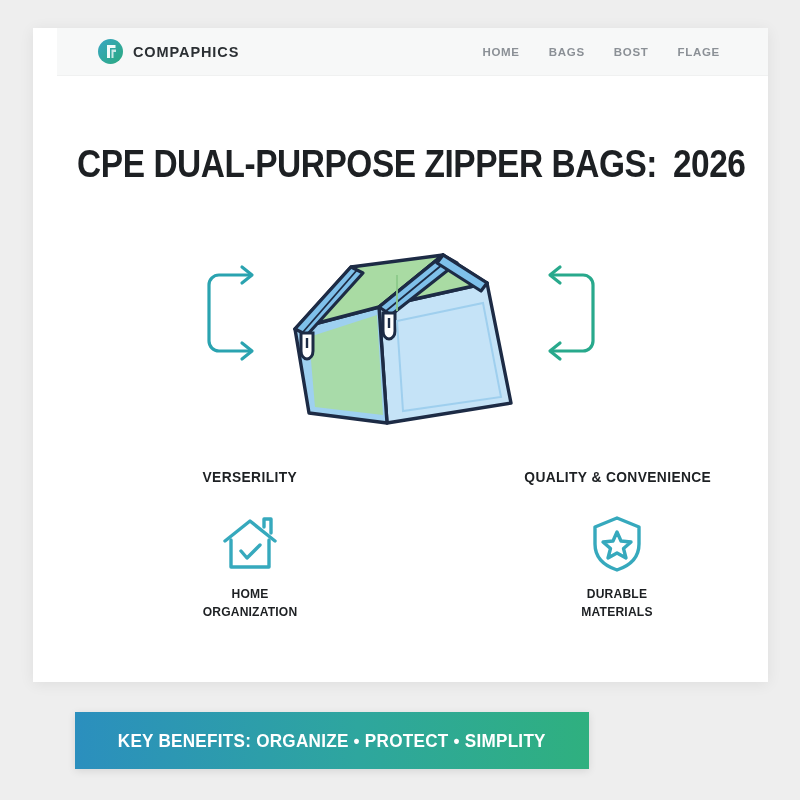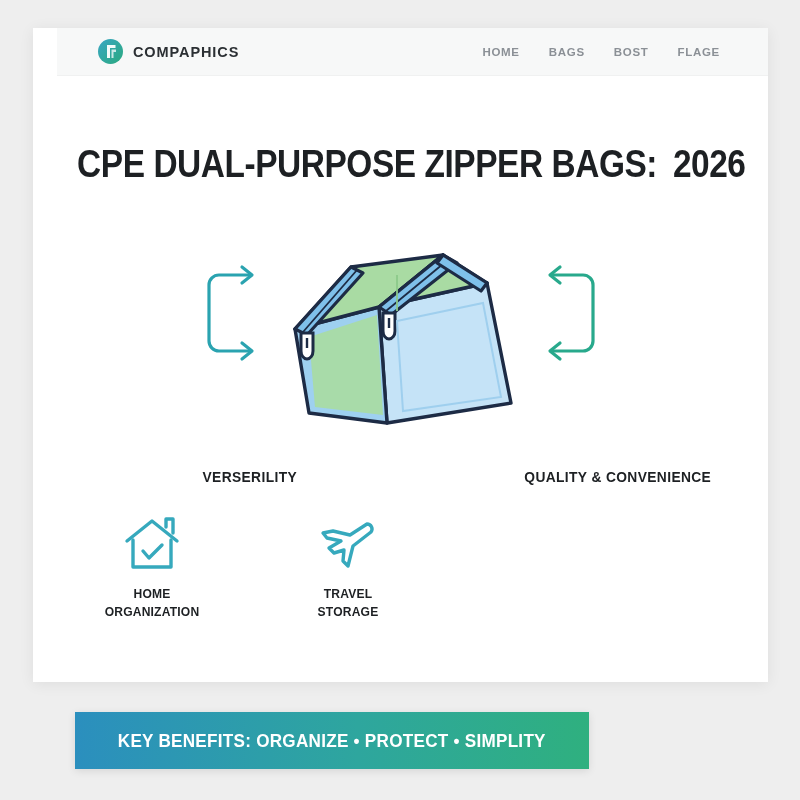--- a/index.html
+++ b/index.html
@@ -206,37 +206,38 @@
                 <path d="M5 26 L30 6 L55 26"></path>
                 <path d="M44 12 L44 4 L51 4 L51 18"></path>
                 <path d="M11 25 L11 52 L49 52 L49 25"></path>
                 <path d="M21 36 L27 43 L40 30"></path>
               </svg>
             </div>
             <div class="feature-label">HOME
 ORGANIZATION</div>
           </div>
 
-          <div class="feature">
-            <div class="feature-icon">
-              <svg width="62" height="56" viewBox="0 0 62 56" fill="none" stroke="#36a9bd" stroke-width="3.4" stroke-linecap="round" stroke-linejoin="round">
-                <path d="M50 8 a5 5 0 0 1 4 8 L36 30 L31 50 L26 45 L27 34 L17 37 L12 32 L24 25 L10 22 L6 17 L16 15 L33 19 Z"></path>
-              </svg>
-            </div>
-            <div class="feature-label">TRAVEL
-STORAGE</div>
-          </div>
 
         </div>
       </div>
 
       <div class="section">
         <div class="section-title">QUALITY &amp; CONVENIENCE</div>
         <div class="features">
 
+          <div class="feature">
+            <div class="feature-icon">
+              <svg width="56" height="60" viewBox="0 0 56 60" fill="none" stroke="#36a9bd" stroke-width="3.4" stroke-linecap="round" stroke-linejoin="round">
+                <path d="M28 4 L50 13 V30 c0 14 -10 22 -22 26 C16 52 6 44 6 30 V13 Z"></path>
+                <path d="M28 18 L32 27 L42 28 L34.5 34.5 L37 44 L28 39 L19 44 L21.5 34.5 L14 28 L24 27 Z"></path>
+              </svg>
+            </div>
+            <div class="feature-label">DURABLE
+MATERIALS</div>
+          </div>
 
 
         </div>
       </div>
 
     </div>
   </div>
 
   <div class="banner">
     <span class="banner-text">KEY BENEFITS: ORGANIZE • PROTECT • SIMPLITY</span>

